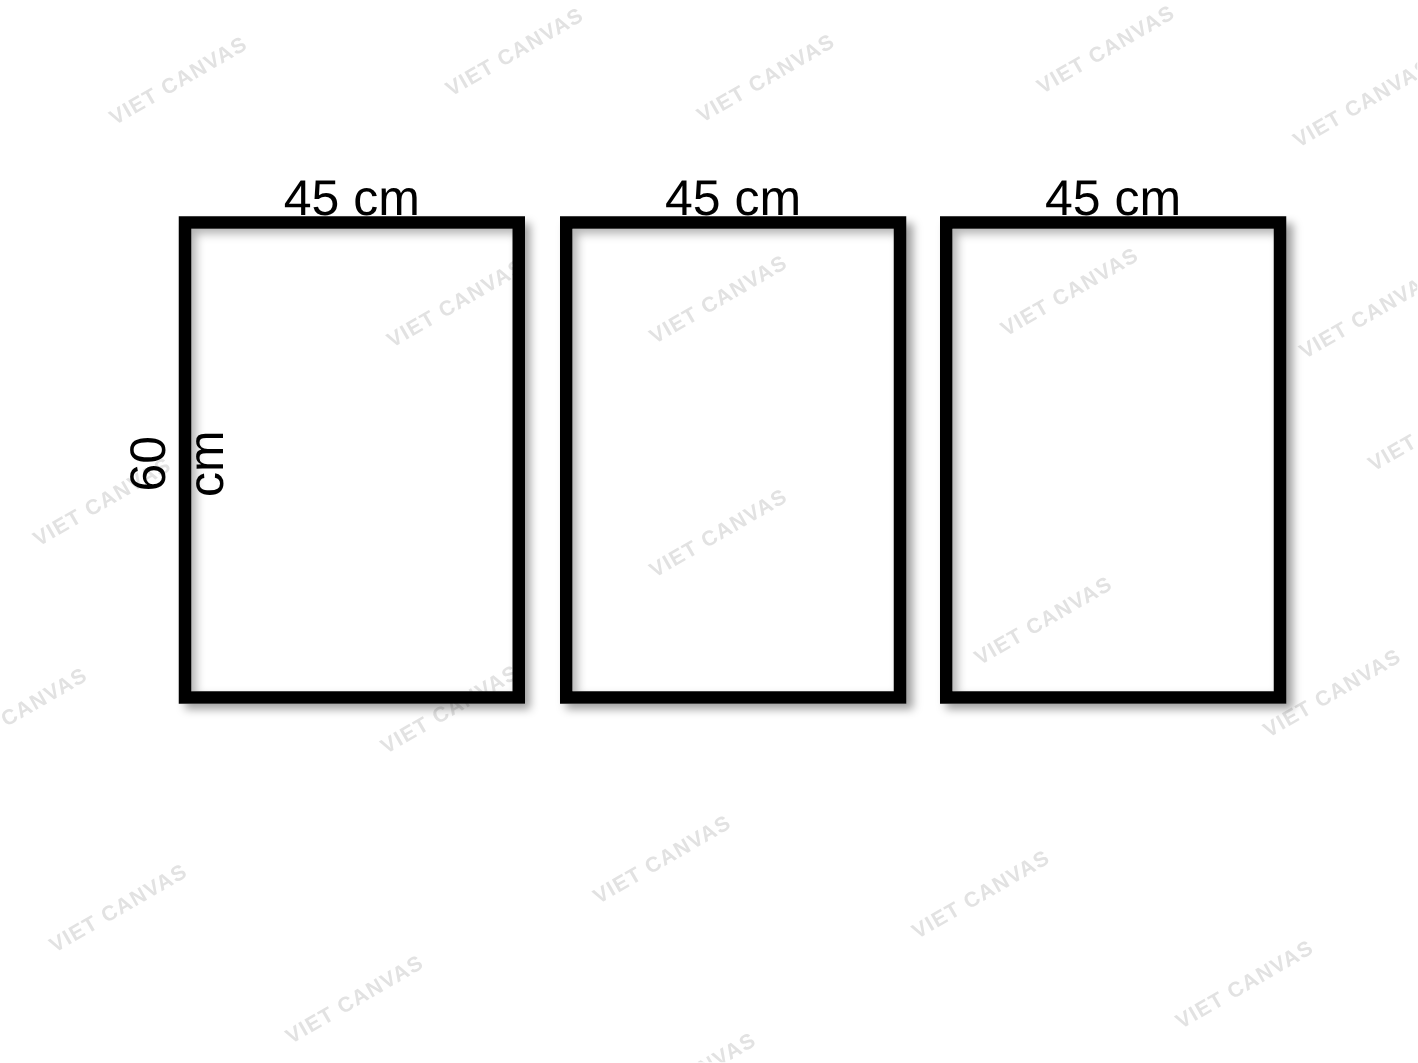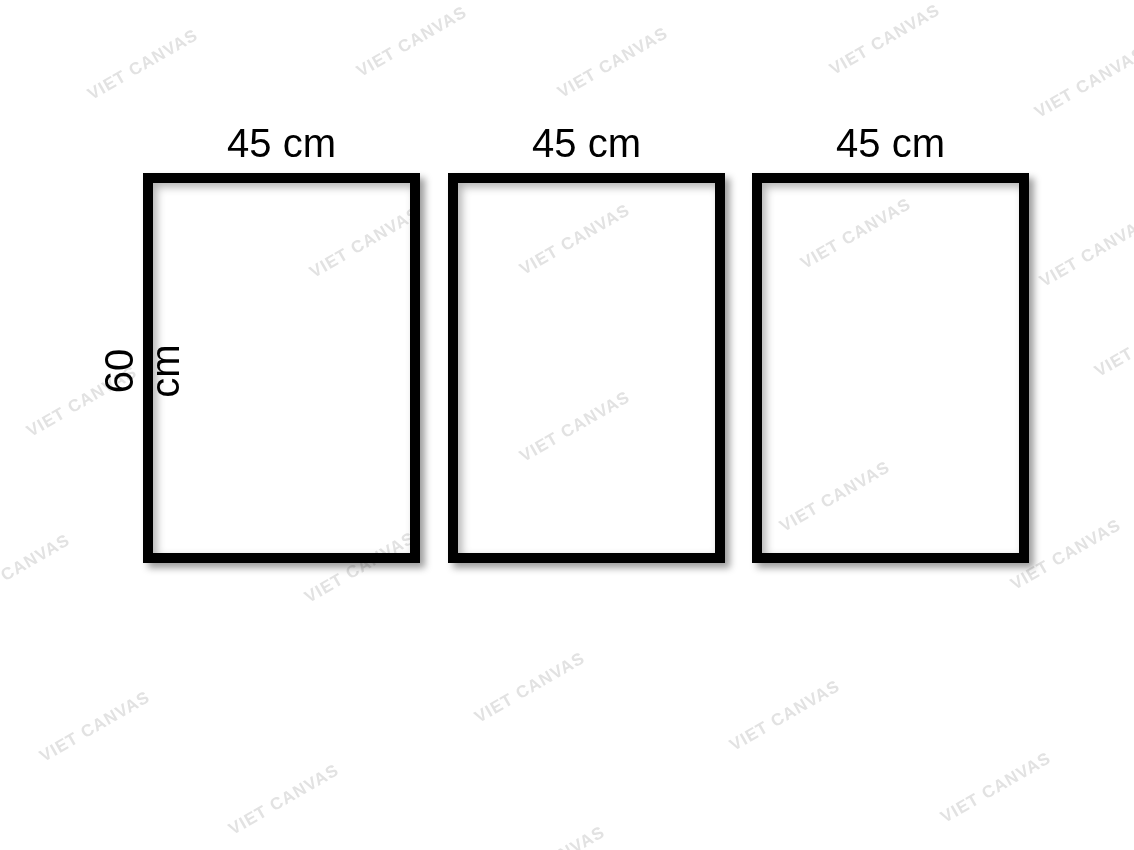--- a/index.html
+++ b/index.html
@@ -38,21 +38,21 @@
                 inset 4px 4px 8px rgba(0,0,0,0.30);
     z-index: 2;
   }
   .frame-1 { left: 143px; }
   .frame-2 { left: 448px; }
   .frame-3 { left: 752px; }
 
   
   .dim-label {
     position: absolute;
-    top: 122px;
+    top: 138px;
     width: 277px;
     height: 43px;
     line-height: 43px;
     text-align: center;
     font-size: 40px;
     z-index: 2;
   }
   .dim-label-1 { left: 143px; }
   .dim-label-2 { left: 448px; }
   .dim-label-3 { left: 752px; }

